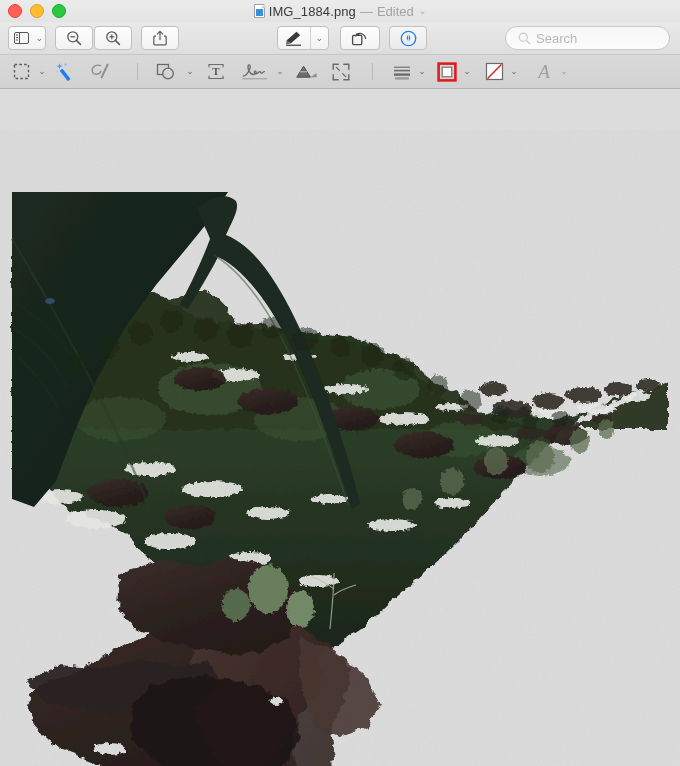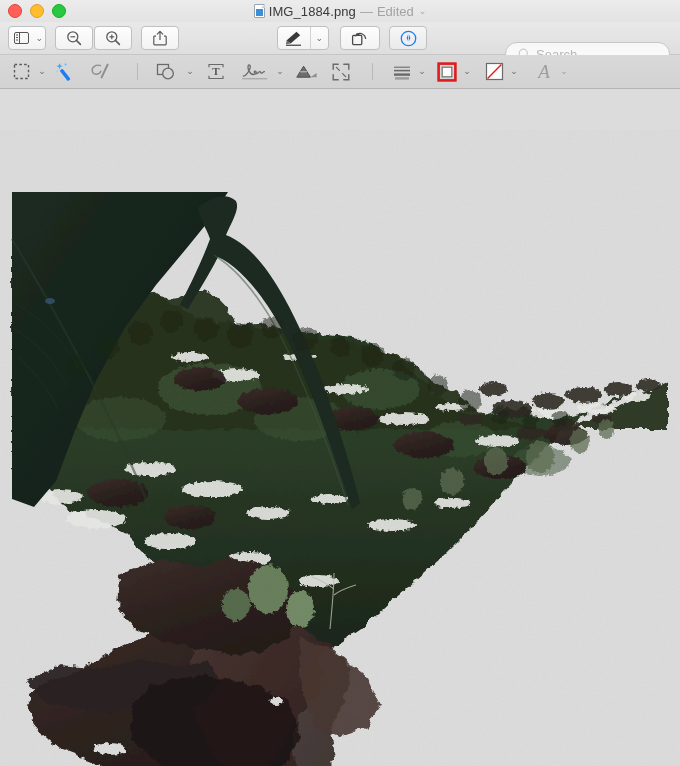--- a/index.html
+++ b/index.html
@@ -92,21 +92,21 @@
     display: flex; align-items: center; box-sizing: border-box;
   }
   .seg-part { display:flex; align-items:center; justify-content:center; height:100%; }
   .seg-div { width:1px; height:100%; background:#d2d2d2; }
 
   .chev { font-size: 9px; color: #6e6e6e; line-height: 1; }
   .ico { display: block; }
 
   
   .search {
-    position: absolute; top: 20px; height: 24px;
+    position: absolute; top: 4px; height: 24px;
     background: linear-gradient(to bottom,#f7f7f7 0%, #fbfbfb 100%);
     border: 1px solid #c8c8c8; border-radius: 12px;
     display: flex; align-items: center; box-sizing: border-box;
   }
   .search .sicon { margin-left: 12px; opacity: .45; }
   .search .sph { font-size: 13px; color: #b8b8b8; margin-left: 5px; }
 
   
   .mk {
     position: absolute; top: 0; height: 33px;

